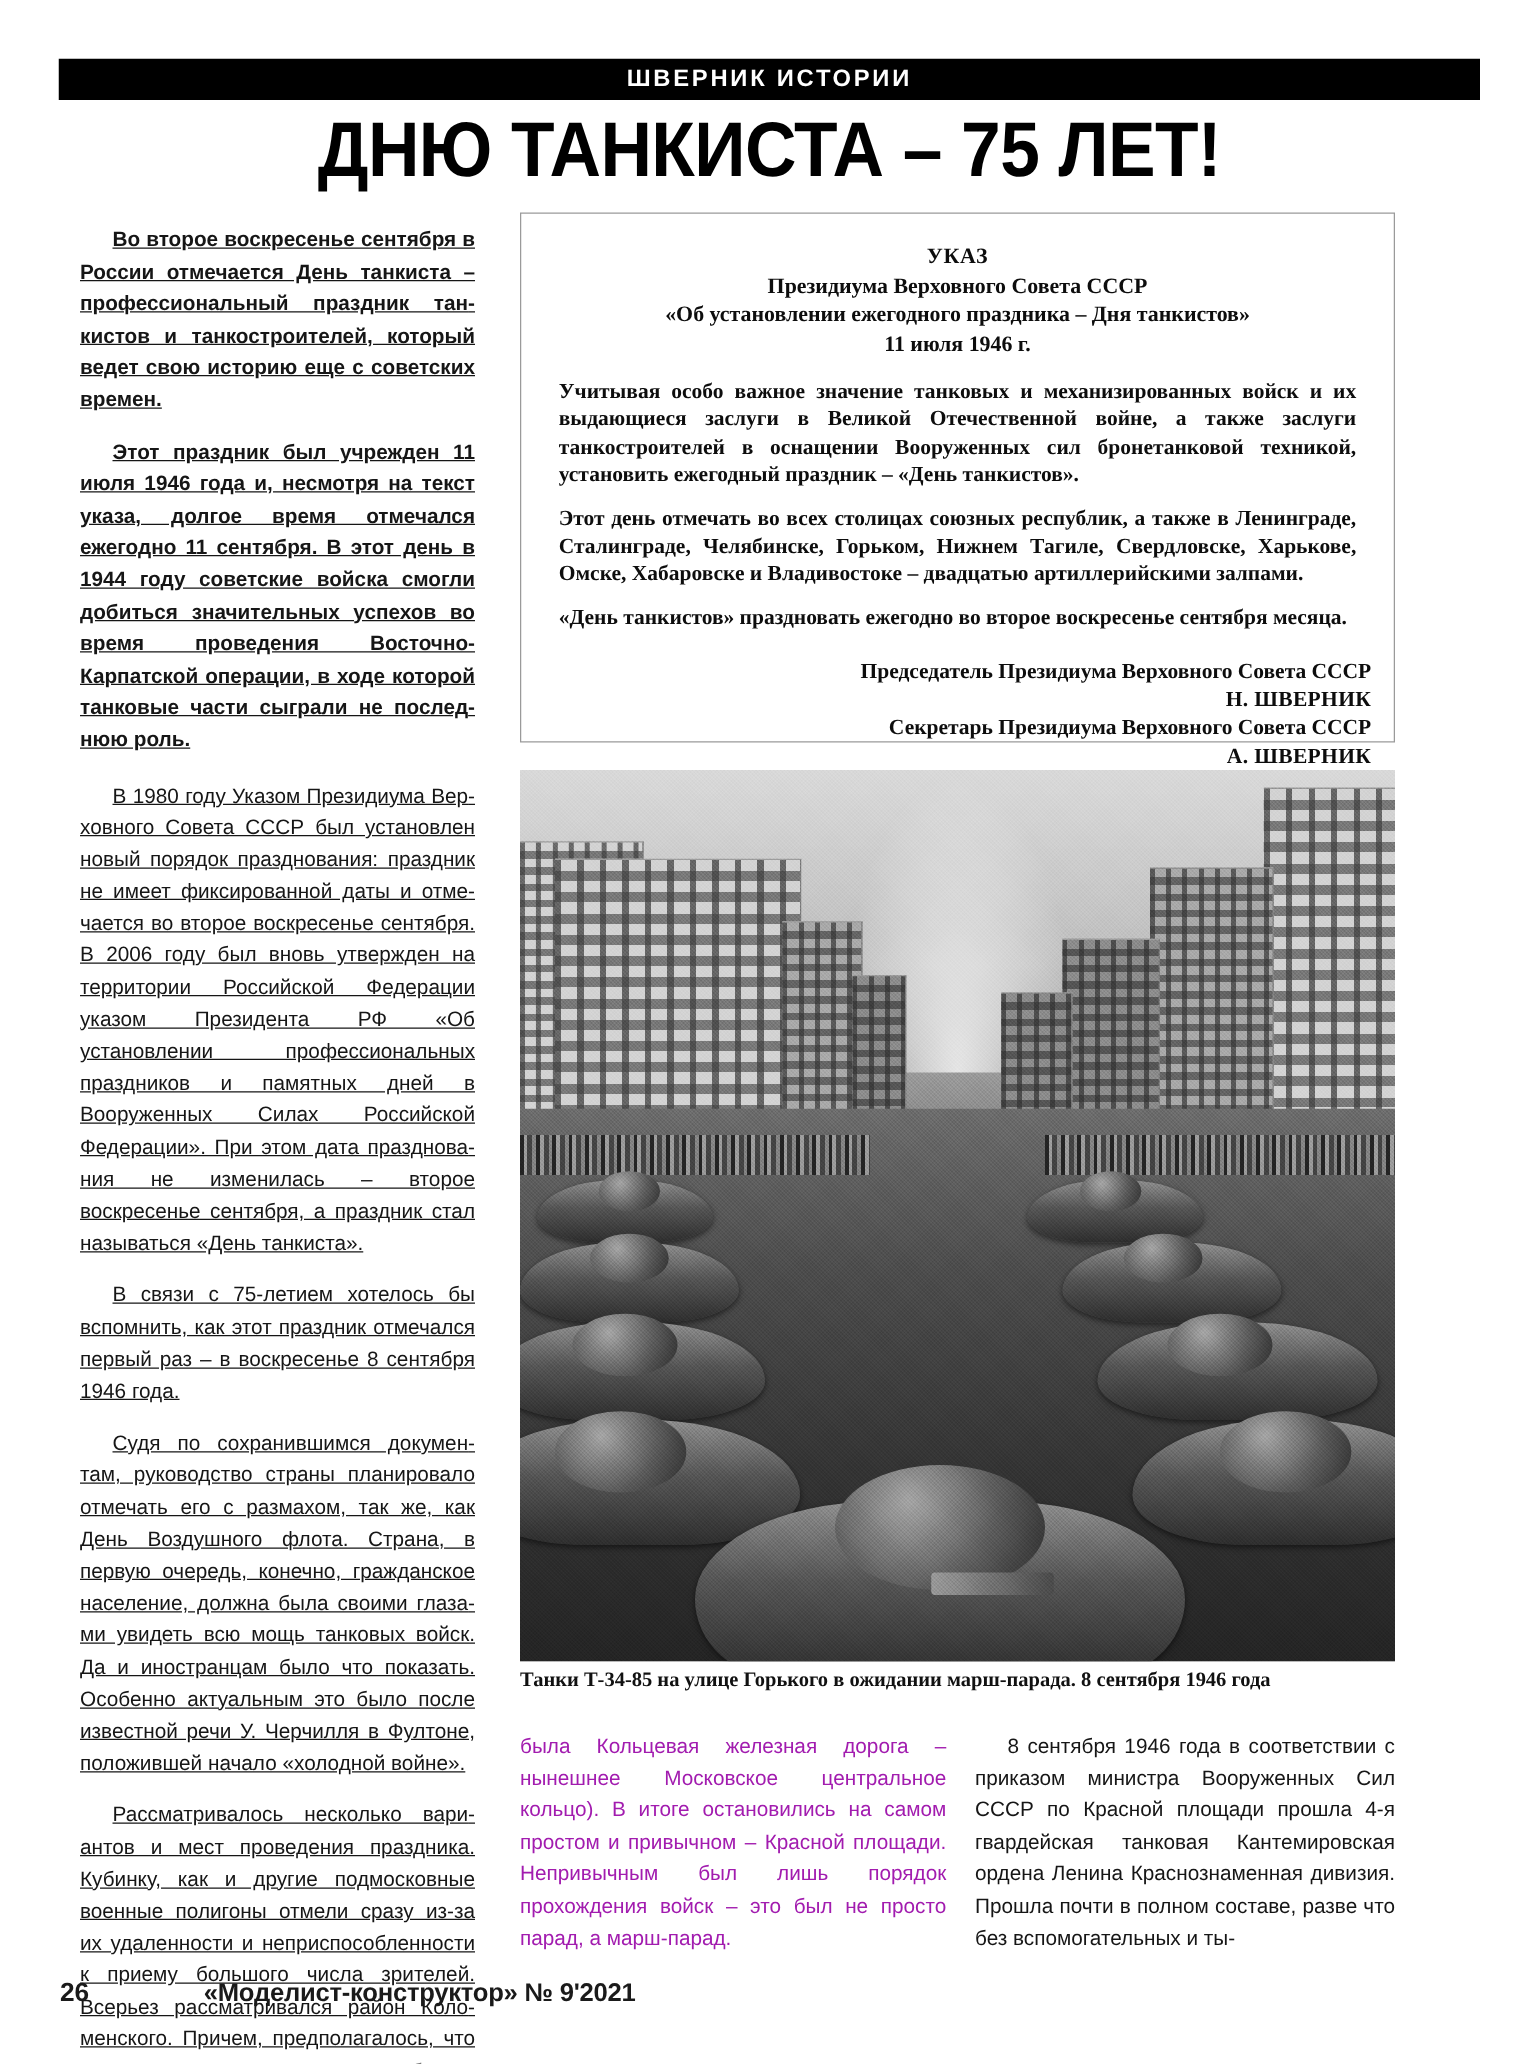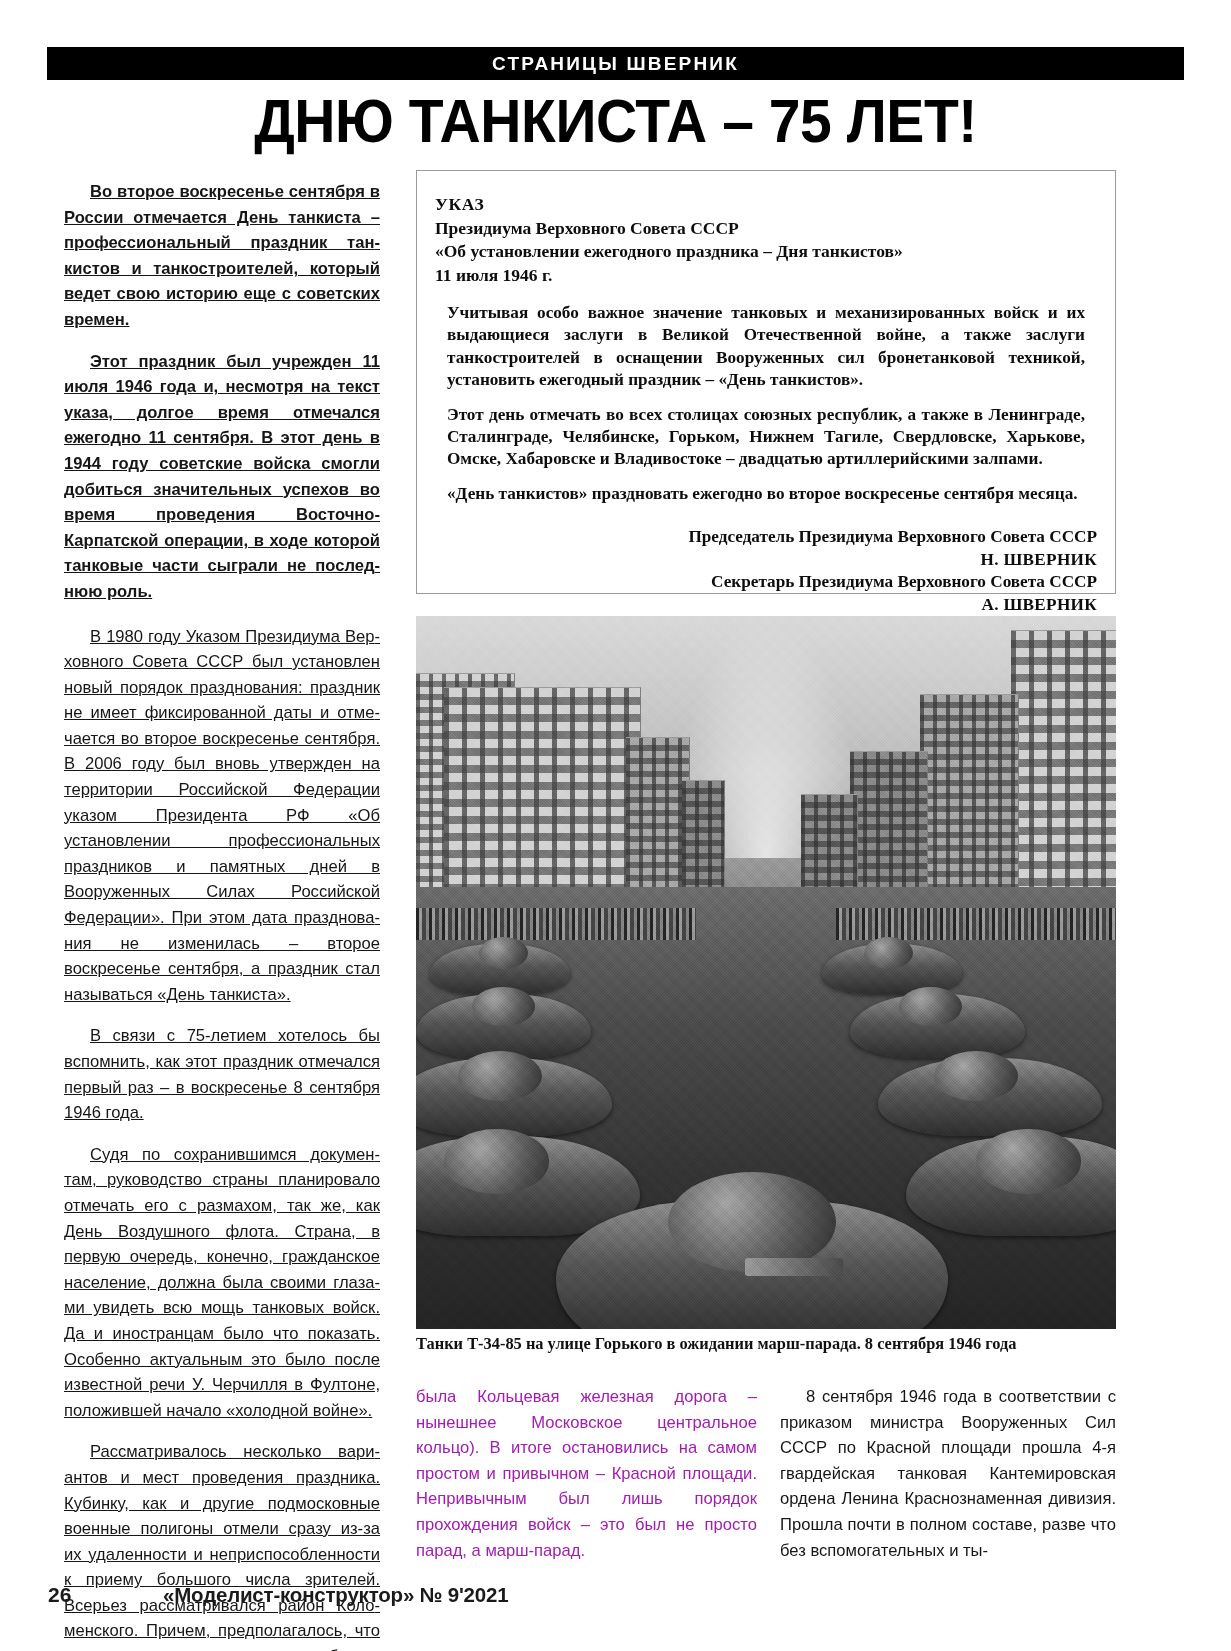--- a/index.html
+++ b/index.html
@@ -93,20 +93,21 @@
     width: 700px;
     height: 424px;
     border: 1px solid #9a9a9a;
     box-sizing: border-box;
     background: #ffffff;
     padding: 22px 18px 10px 18px;
     font-family: "Liberation Serif", serif;
     color: #0d0d0d;
   }
   .decree-title {
+    text-align: center;
     font-weight: bold;
     font-size: 17.5px;
     line-height: 23.5px;
   }
   .decree-title .t1 { letter-spacing: 0.6px; }
   .decree-body {
     margin-top: 15px;
     font-weight: bold;
     font-size: 17.2px;
     line-height: 22.4px;
@@ -273,21 +274,21 @@
     color: #1a1a1a;
     letter-spacing: -0.2px;
   }
 </style>
 </head>
 <body>
 
 <div class="page">
 
   <div class="kicker-bar">
-    <span class="kicker-text">СТРАНИЦЫ ШВЕРНИК</span>
+    <span class="kicker-text">ШВЕРНИК ИСТОРИИ</span>
   </div>
 
   <div class="headline">ДНЮ ТАНКИСТА – 75 ЛЕТ!</div>
 
   <div class="col-left">
     <p class="lead">Во второе воскресенье сентября в России отмечается День танкиста – профессиональный праздник тан­кистов и танкостроителей, который ведет свою историю еще с советских времен.</p>
     <p class="lead">Этот праздник был учрежден 11 июля 1946 года и, несмотря на текст указа, долгое время отмечался ежегодно 11 сентября. В этот день в 1944 году советские войска смогли добиться значительных успехов во время проведения Восточно-Карпатской операции, в ходе которой танковые части сыграли не послед­нюю роль.</p>
     <p class="spaced">В 1980 году Указом Президиума Вер­ховного Совета СССР был установлен новый порядок празднования: праздник не имеет фиксированной даты и отме­чается во второе воскресенье сентября. В 2006 году был вновь утвержден на тер­ритории Российской Федерации указом Президента РФ «Об установлении про­фессиональных праздников и памятных дней в Вооруженных Силах Российской Федерации». При этом дата празднова­ния не изменилась – второе воскресенье сентября, а праздник стал называться «День танкиста».</p>
     <p>В связи с 75-летием хотелось бы вспомнить, как этот праздник отмечался первый раз – в воскресенье 8 сентября 1946 года.</p>
     <p>Судя по сохранившимся докумен­там, руководство страны планировало отмечать его с размахом, так же, как День Воздушного флота. Страна, в первую очередь, конечно, гражданское население, должна была своими глаза­ми увидеть всю мощь танковых войск. Да и иностранцам было что показать. Особенно актуальным это было после известной речи У. Черчилля в Фулто­не, положившей начало «холодной войне».</p>

